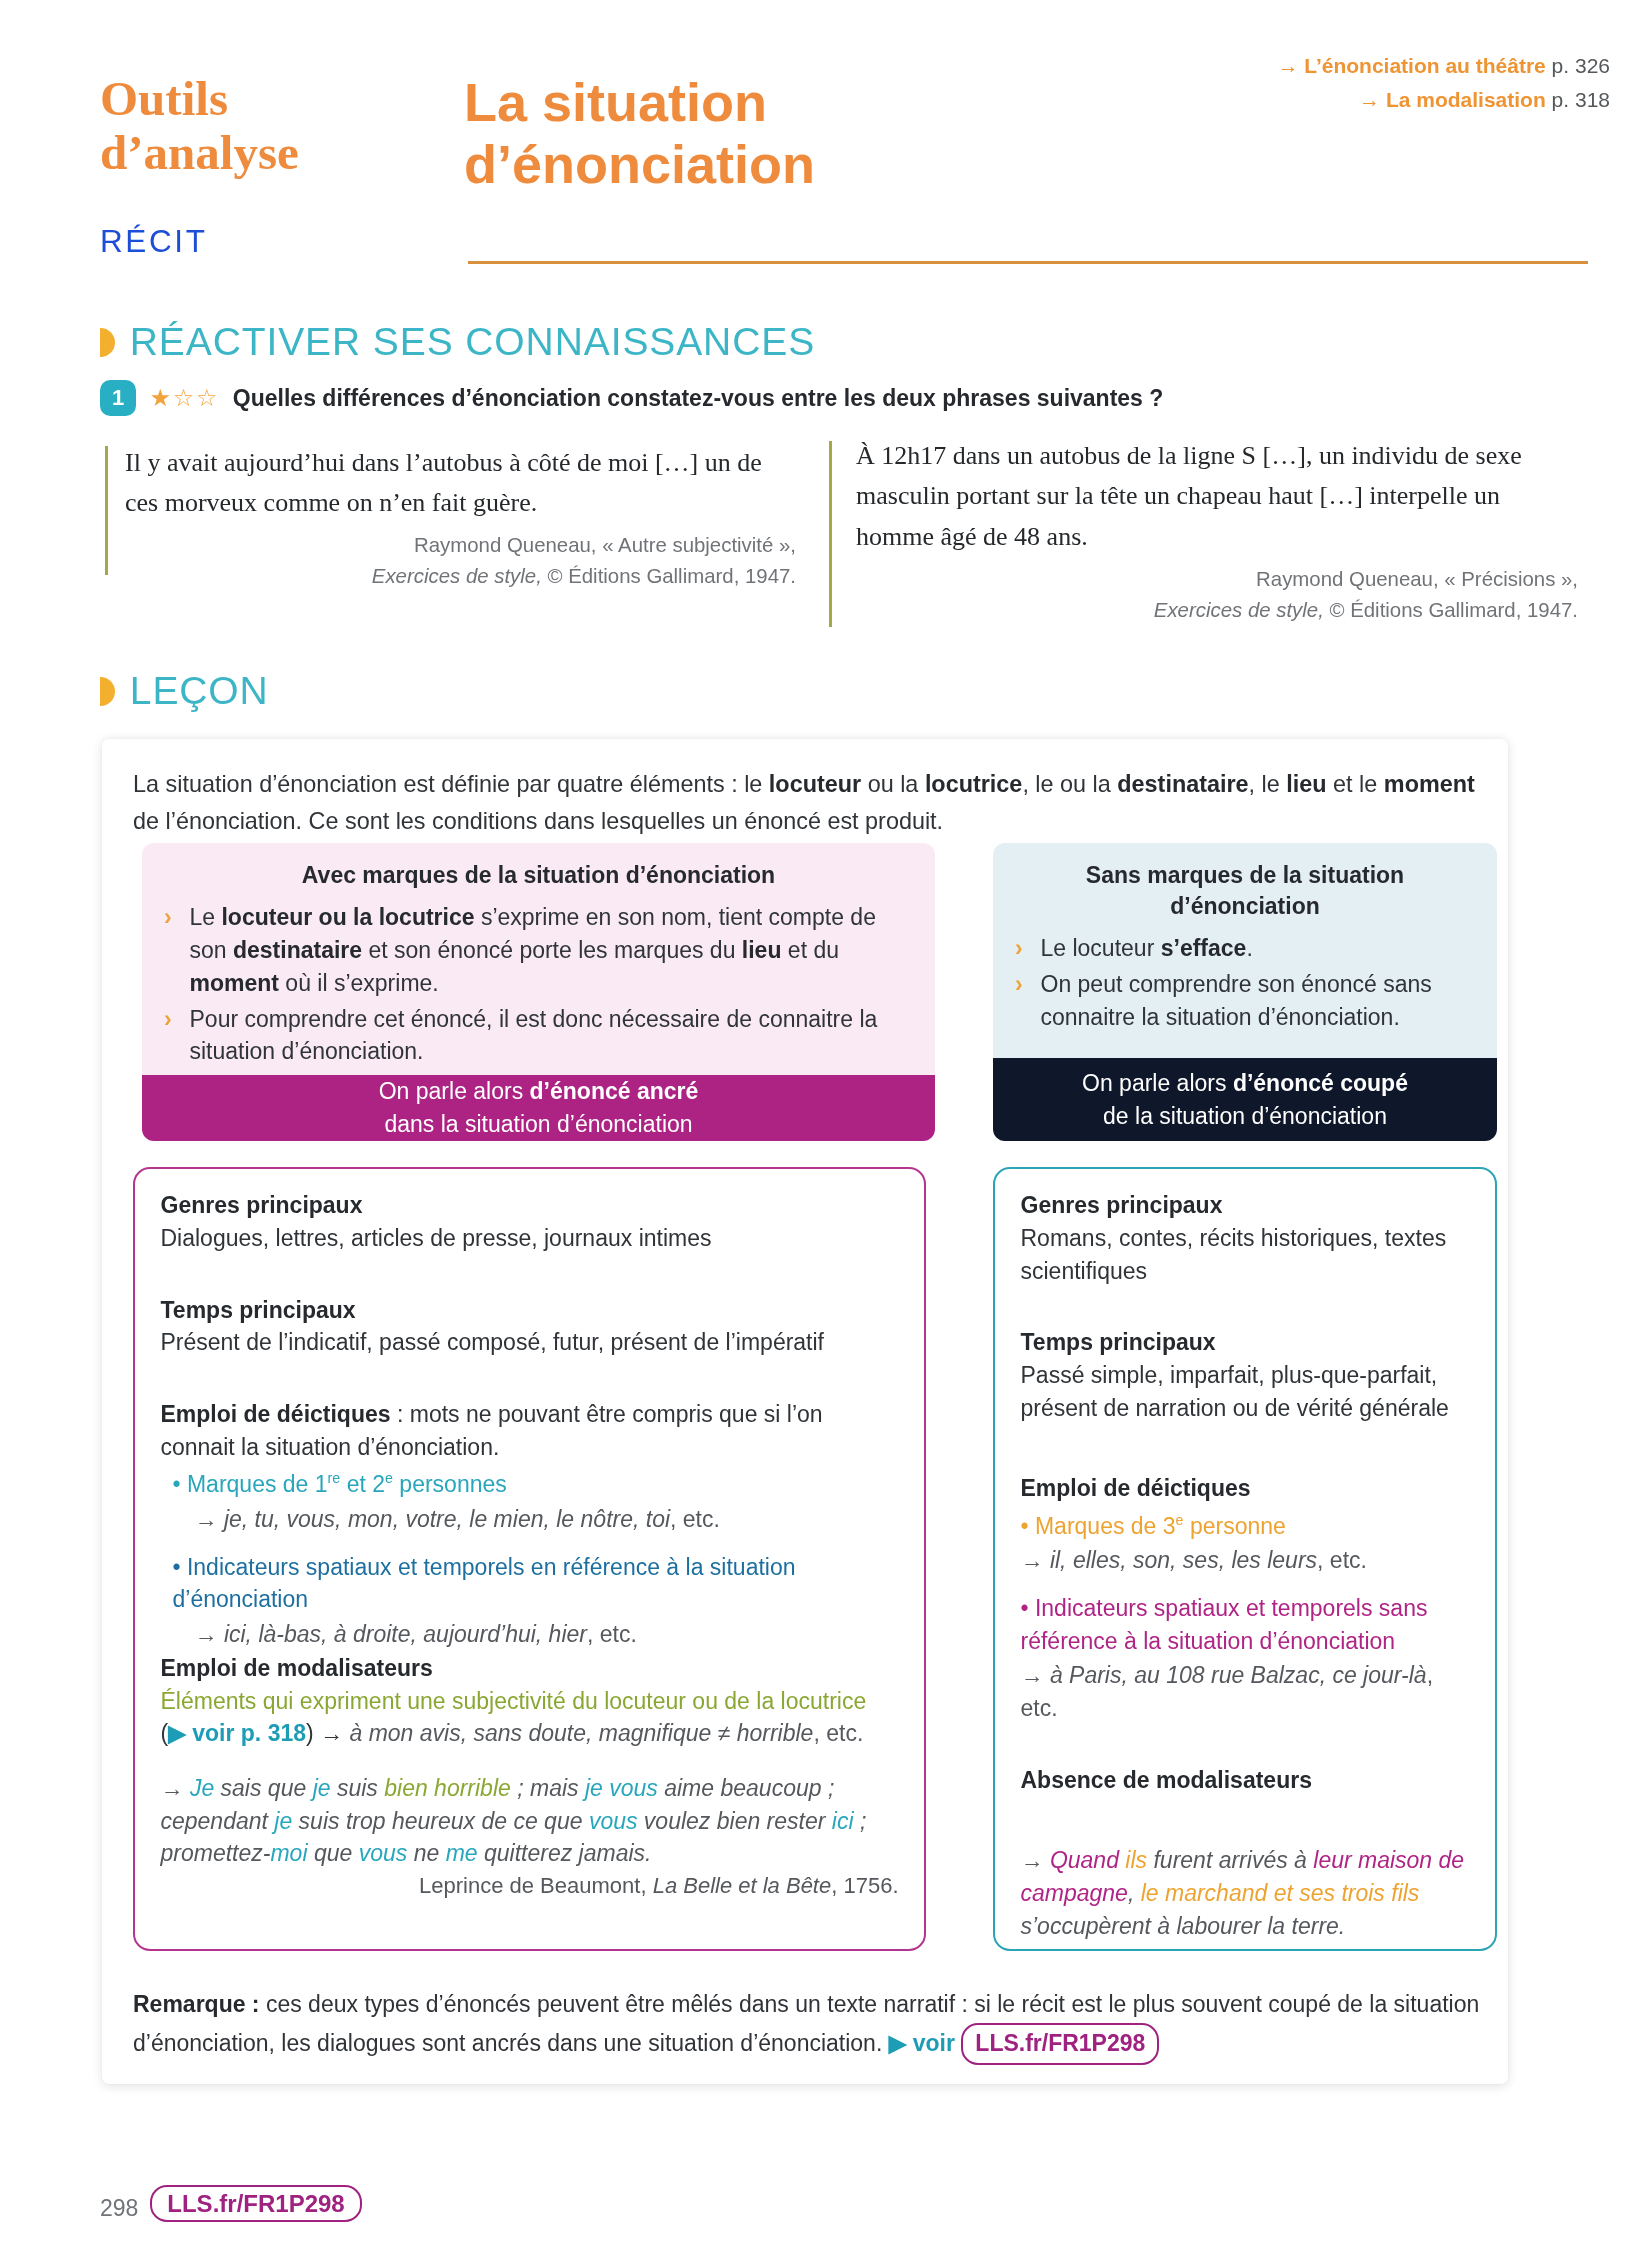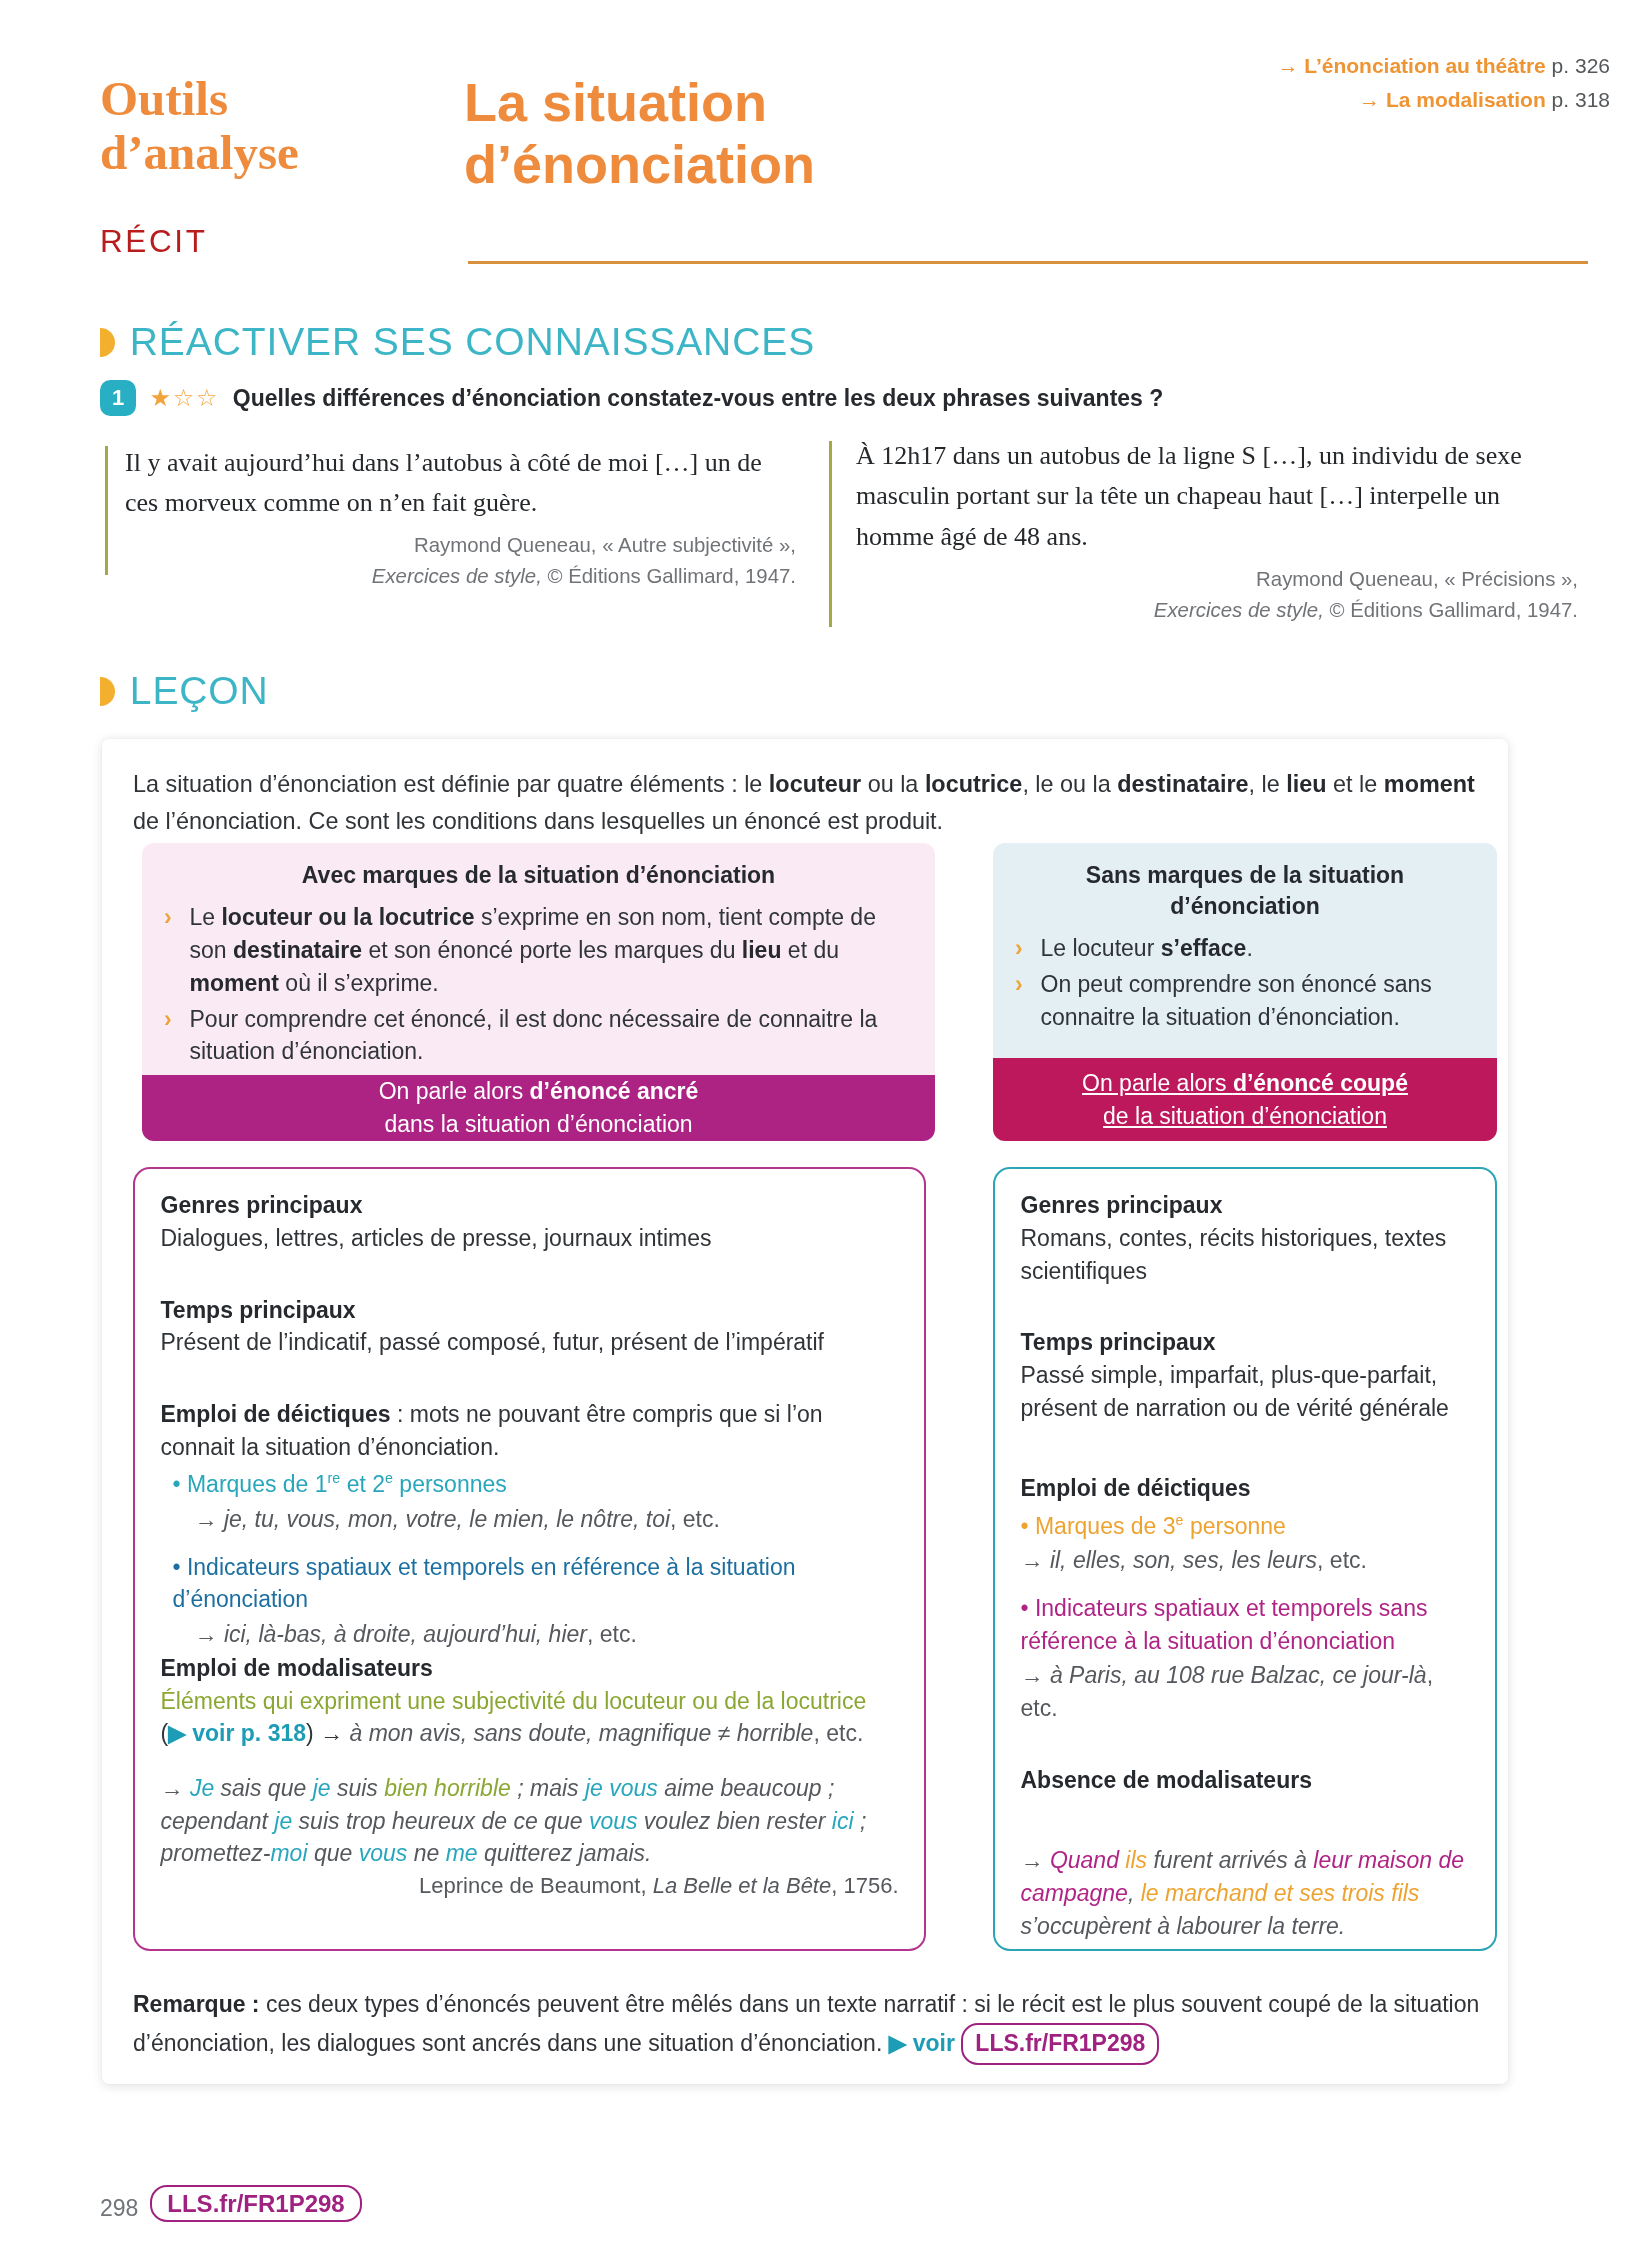--- a/index.html
+++ b/index.html
@@ -3,21 +3,21 @@
 <meta charset="utf-8">
 <style>
   html,body{margin:0;padding:0;background:#f2f2f2;}
   .page{position:relative;width:1635px;height:2261px;background:#ffffff;
         font-family:"Liberation Sans",sans-serif;color:#2f3338;overflow:hidden;margin:0 auto;padding-left:24px;}
 
   
   .brand{position:absolute;left:100px;top:72px;font-family:"Liberation Serif",serif;
          font-weight:700;font-size:49px;line-height:1.10;color:#ee8b3c;}
   .brand-tag{position:absolute;left:100px;top:223px;font-size:31.5px;letter-spacing:2.6px;
-             color:#b91c1c;font-weight:400;}
+             color:#1d4ed8;font-weight:400;}
   .page-title{position:absolute;left:464px;top:72px;font-size:54px;line-height:1.14;
               font-weight:700;color:#ee8b3c;}
   .title-rule{position:absolute;left:468px;top:261px;width:1120px;height:3.4px;background:#d8913d;}
   .xrefs{position:absolute;right:49px;top:49px;text-align:right;font-size:21px;line-height:1.6;}
   .xref{cursor:pointer;}
   .xref .arr{color:#ef9433;font-weight:700;}
   .xref .lbl{color:#ef9433;font-weight:700;}
   .xref .pg{color:#55585a;}
 
   
@@ -49,21 +49,21 @@
   .wrapL{left:31px;width:793px;background:#f9eaf4;margin-left:9px;}
   .wrapR{left:891px;width:504px;background:#e3eff2;}
   .wrap .content{flex:1;padding:13.6px 22px 3.4px;}
   .boxTitle{font-weight:700;text-align:center;font-size:23px;margin:3.4px 0 10.2px;color:#26292d;line-height:1.35;}
   ul.marks{list-style:none;margin:0;padding:0;font-size:23px;line-height:1.42;color:#303438;}
   ul.marks li{position:relative;padding-left:25.5px;margin-bottom:3.4px;}
   .chev{position:absolute;left:0;top:0;color:#eda33c;font-weight:700;}
   .band{height:83px;color:#fff;text-align:center;font-size:23px;line-height:1.42;
         display:flex;flex-direction:column;justify-content:center;}
   .bandL{background:#ac2383;}
-  .bandR{background:#be185d;text-decoration:underline;}
+  .bandR{background:#0f172a;}
 
   .bbox{position:absolute;top:428px;height:784px;border-radius:17px;box-sizing:border-box;
         padding:20.4px 25.5px;font-size:23px;line-height:1.42;color:#303438;overflow:hidden;}
   .bboxL{left:31px;width:793px;border:2.6px solid #b4358e;}
   .bboxR{left:891px;width:504px;border:2.6px solid #2aa5b6;}
   .bbox p{margin:0;}
   .h{font-weight:700;color:#26292d;}
   .gap{margin-bottom:39px !important;}
   .gap-sm{margin-bottom:15.3px !important;}
   .gap-md{margin-bottom:22px !important;}

